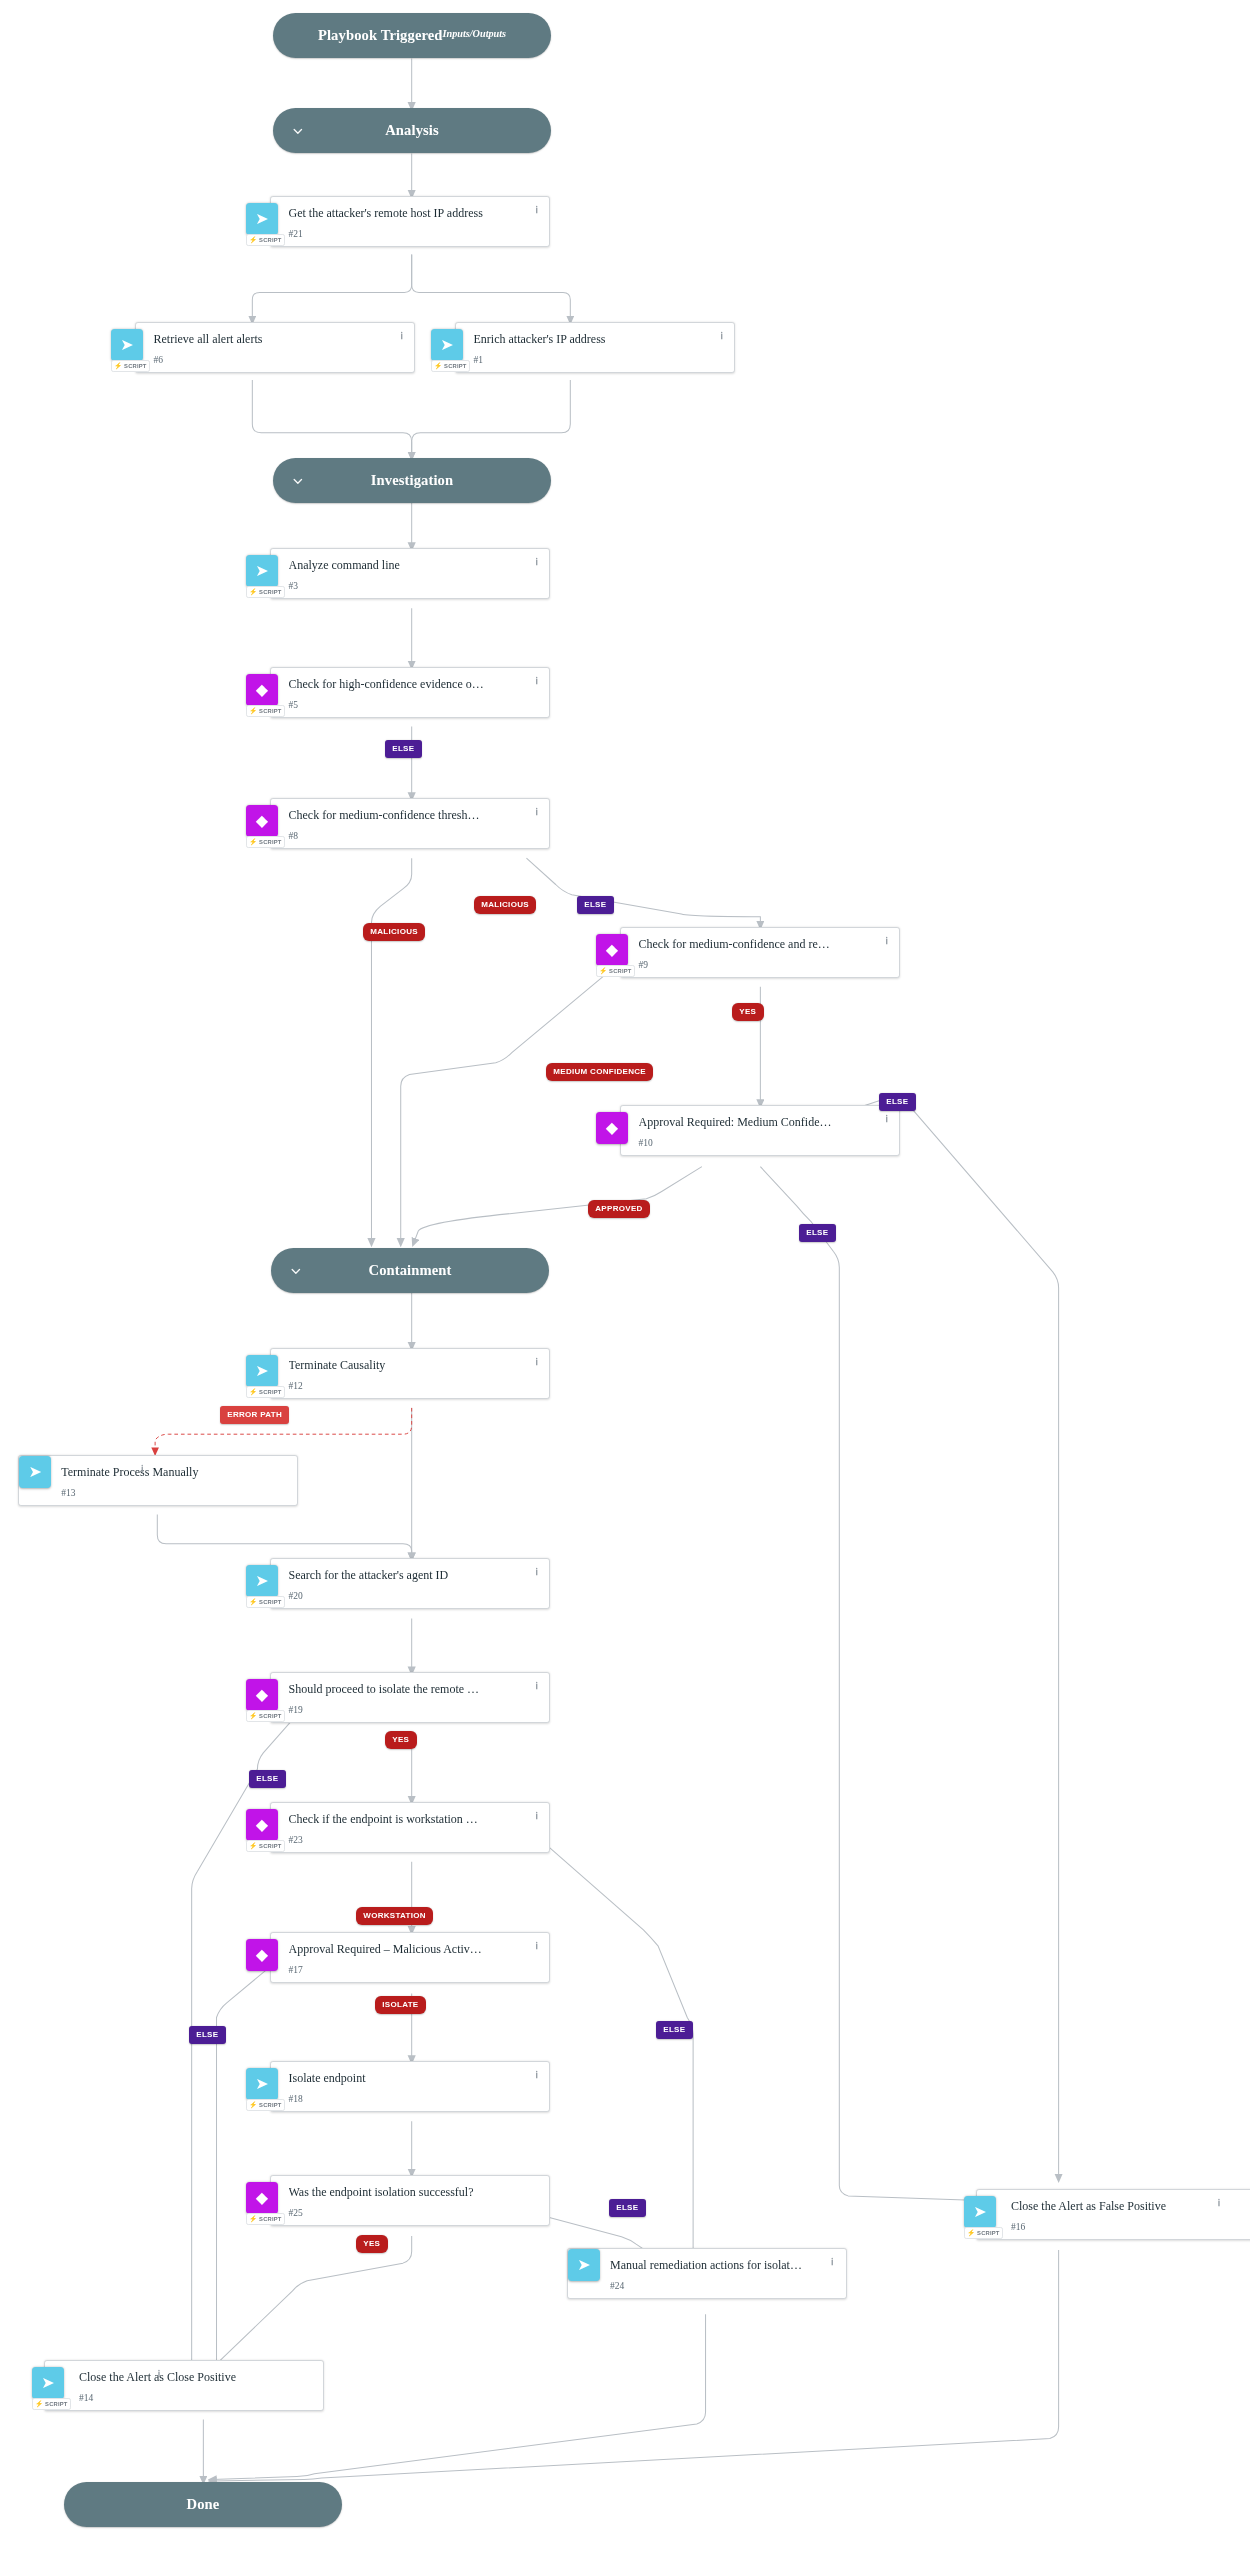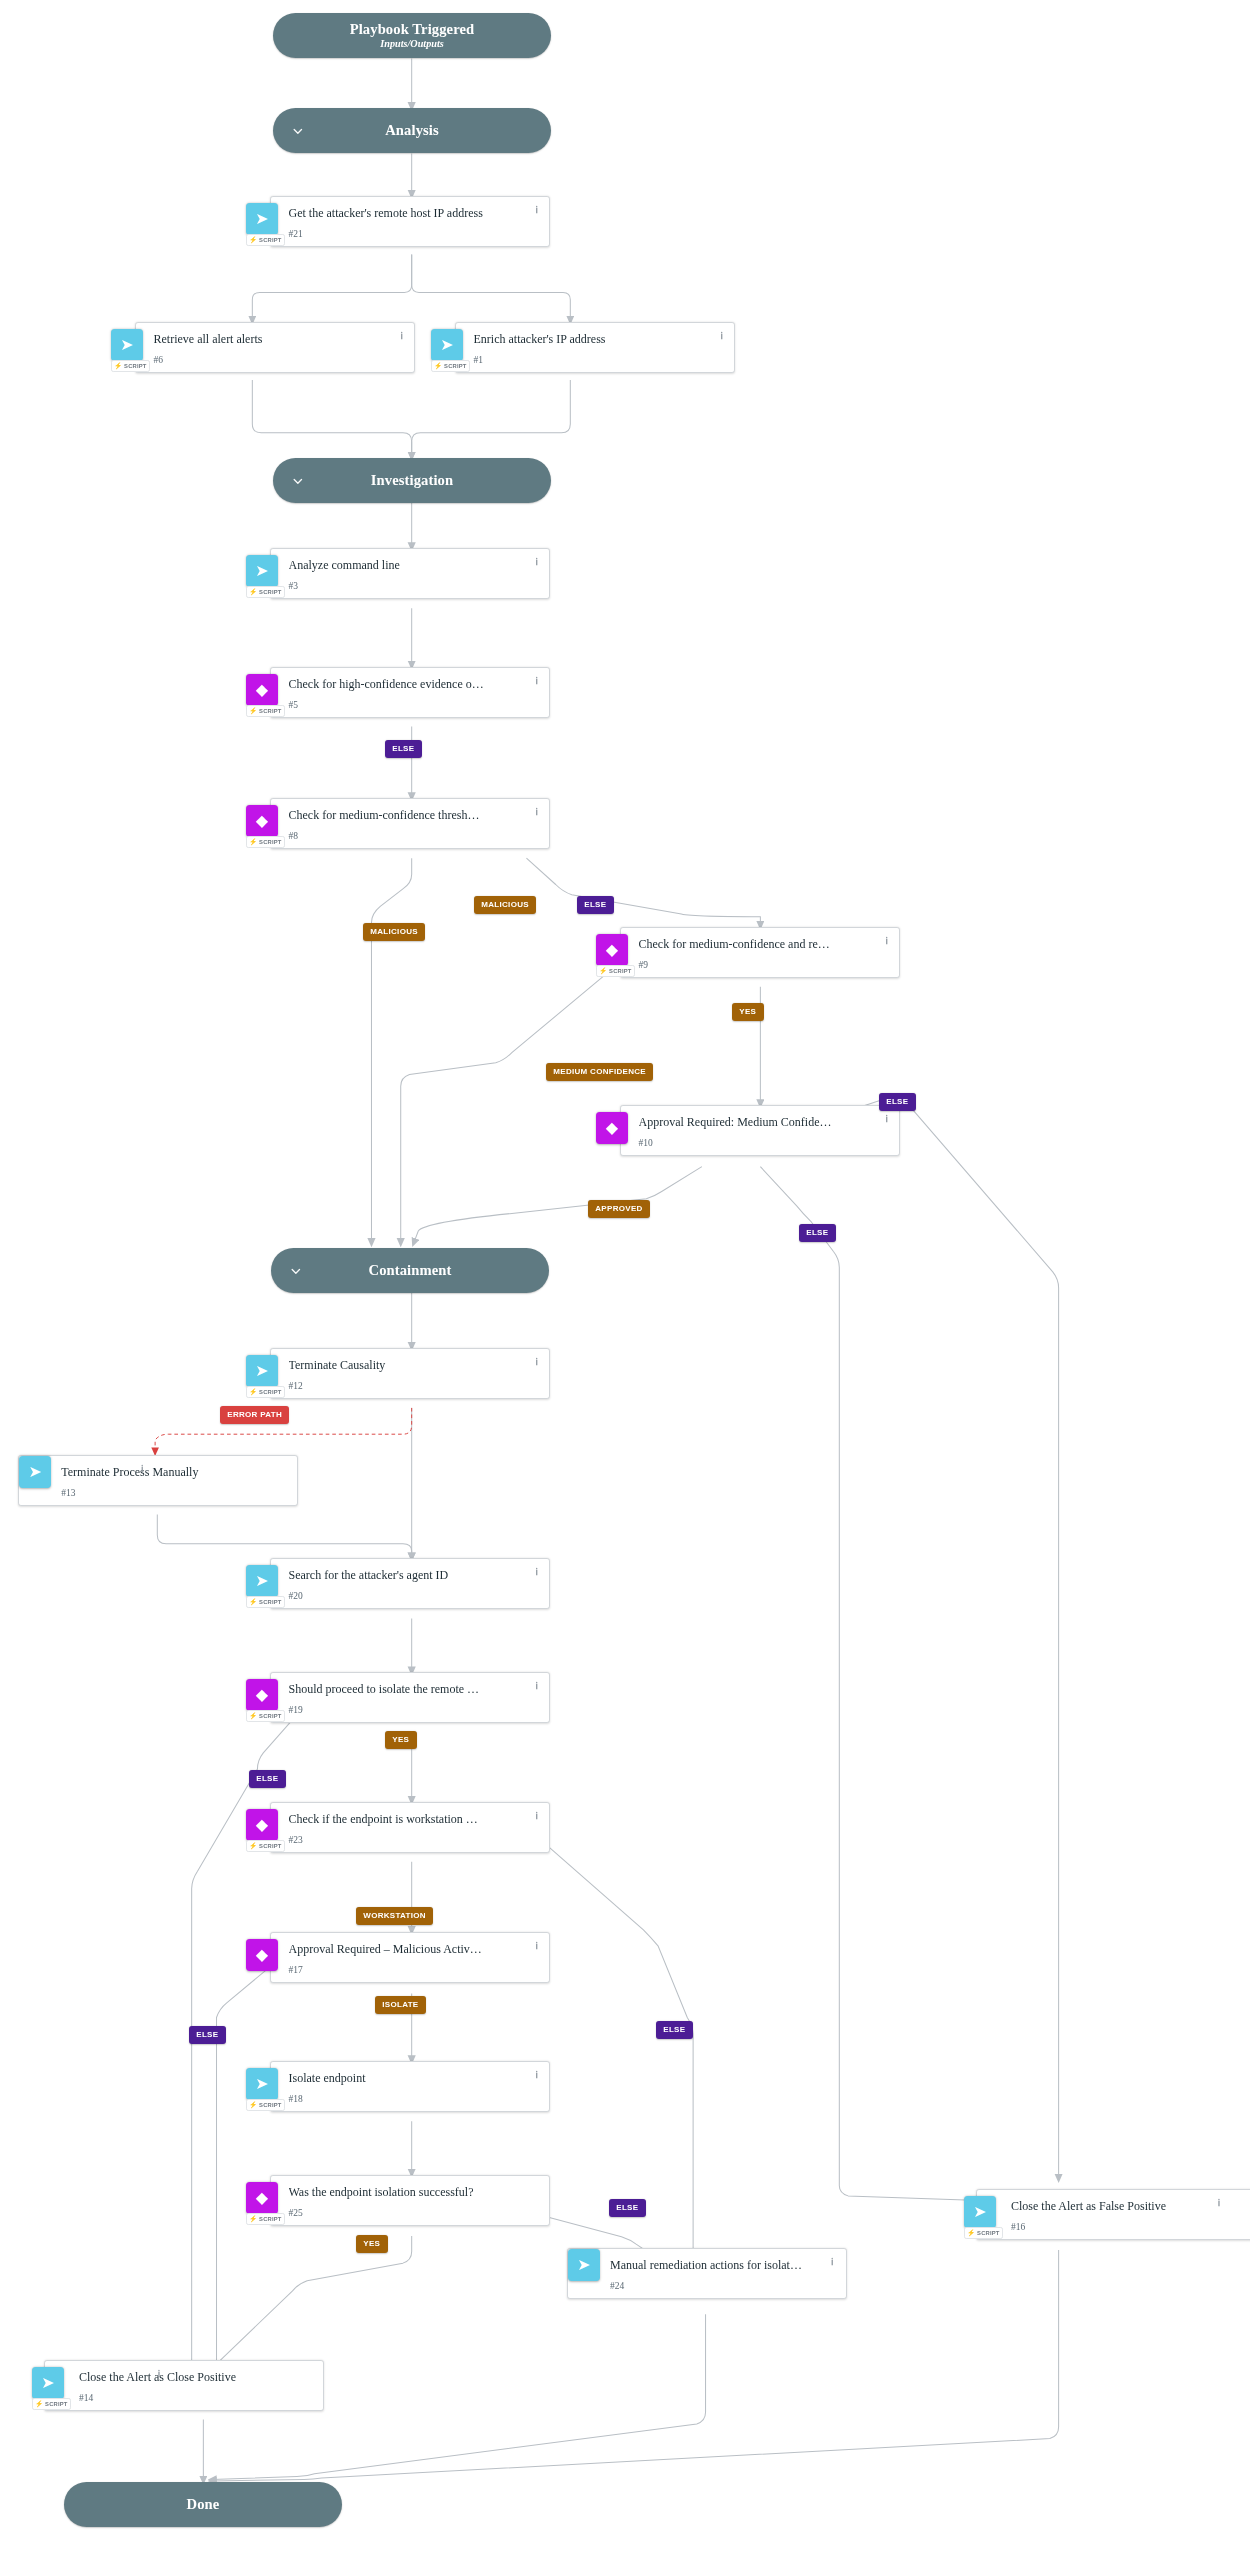--- a/index.html
+++ b/index.html
@@ -46,22 +46,21 @@
     letter-spacing: 0.1px;
   }
   .section-sub {
     font-size: 10.2px;
     font-style: italic;
     font-weight: bold;
     margin-top: 0.7px;
   }
   .section-stack {
     display: flex;
-    flex-direction: column;
-    align-items: center;
+    flex-direction: row;
     justify-content: center;
     line-height: 1.15;
   }
   .chev {
     position: absolute;
     left: 19px;
     top: 50%;
     transform: translateY(-50%);
     width: 11.7px; height: 11.7px;
     opacity: 0.95;
@@ -156,21 +155,21 @@
     font-family: "Liberation Sans", sans-serif;
     font-size: 8px;
     font-weight: bold;
     letter-spacing: 0.3px;
     color: #ffffff;
     padding: 4.4px 7.3px;
     white-space: nowrap;
     box-shadow: 0 0.7px 1.5px rgba(0,0,0,0.22);
   }
   .elabel.dark  { background: #4c1d95; }
-  .elabel.gray  { background: #a16207; }
+  .elabel.gray  { background: #b91c1c; border-radius: 6px; }
   .elabel.error { background: #d9413f; }
 </style>
 </head>
 <body>
 
 <div id="canvas">
 
   <svg class="edges" viewBox="0 0 1711 3524">
     <defs>
       <marker id="arrow" markerWidth="9" markerHeight="9" refX="4.5" refY="4" orient="auto">

